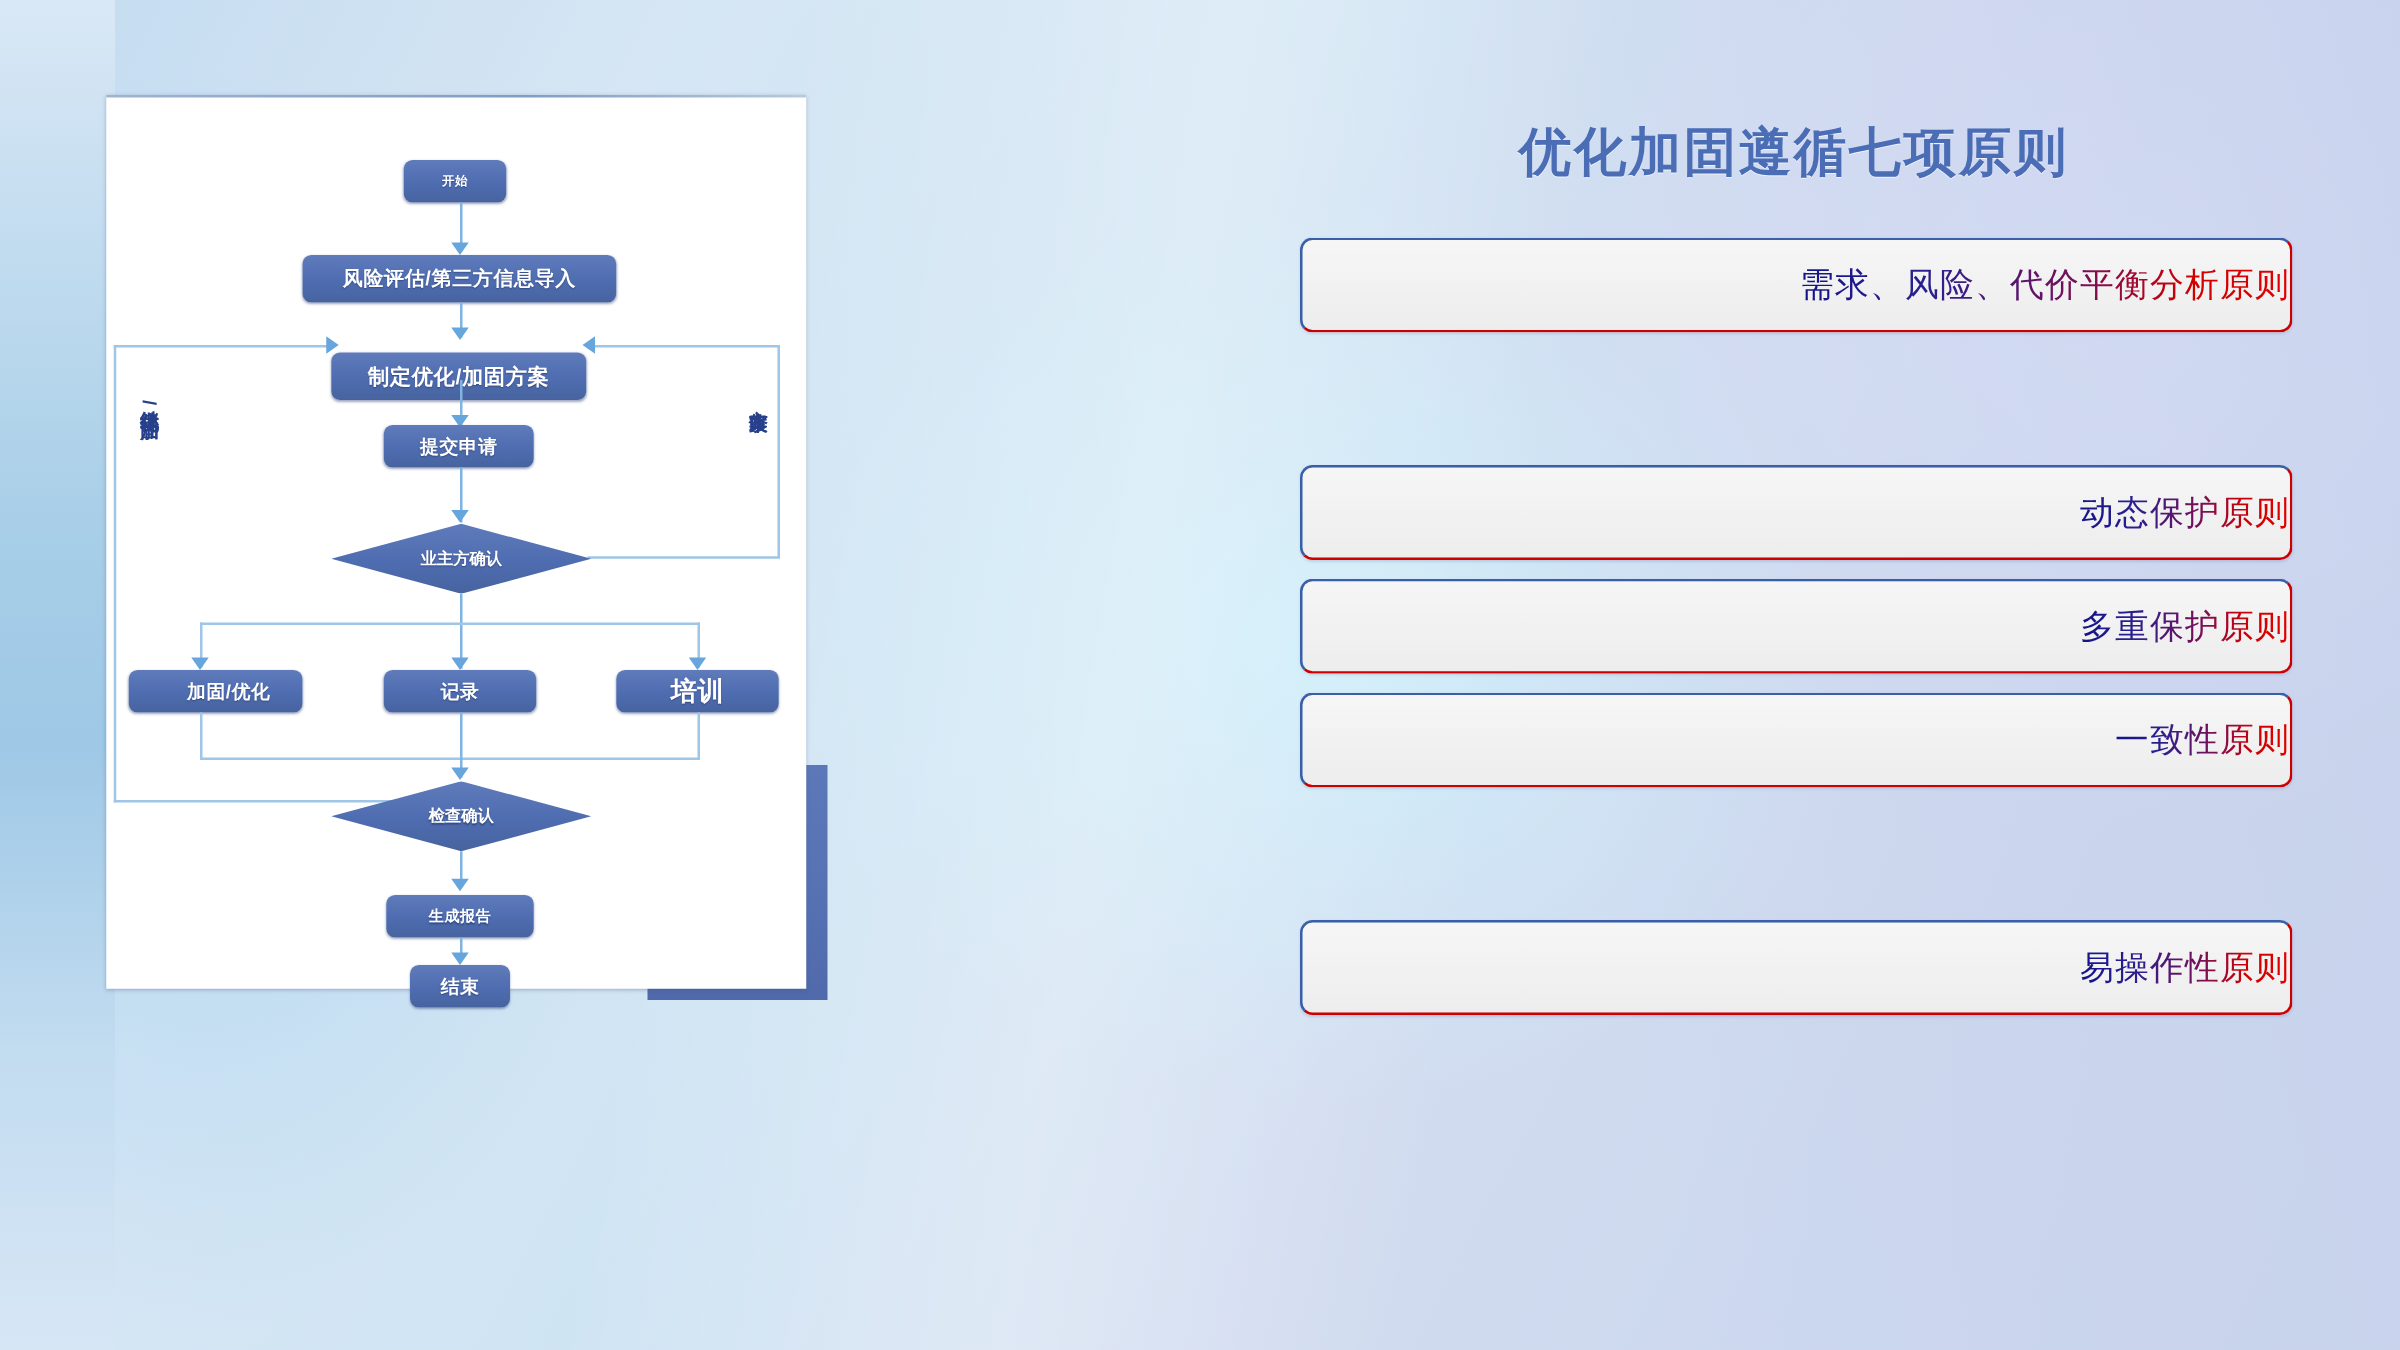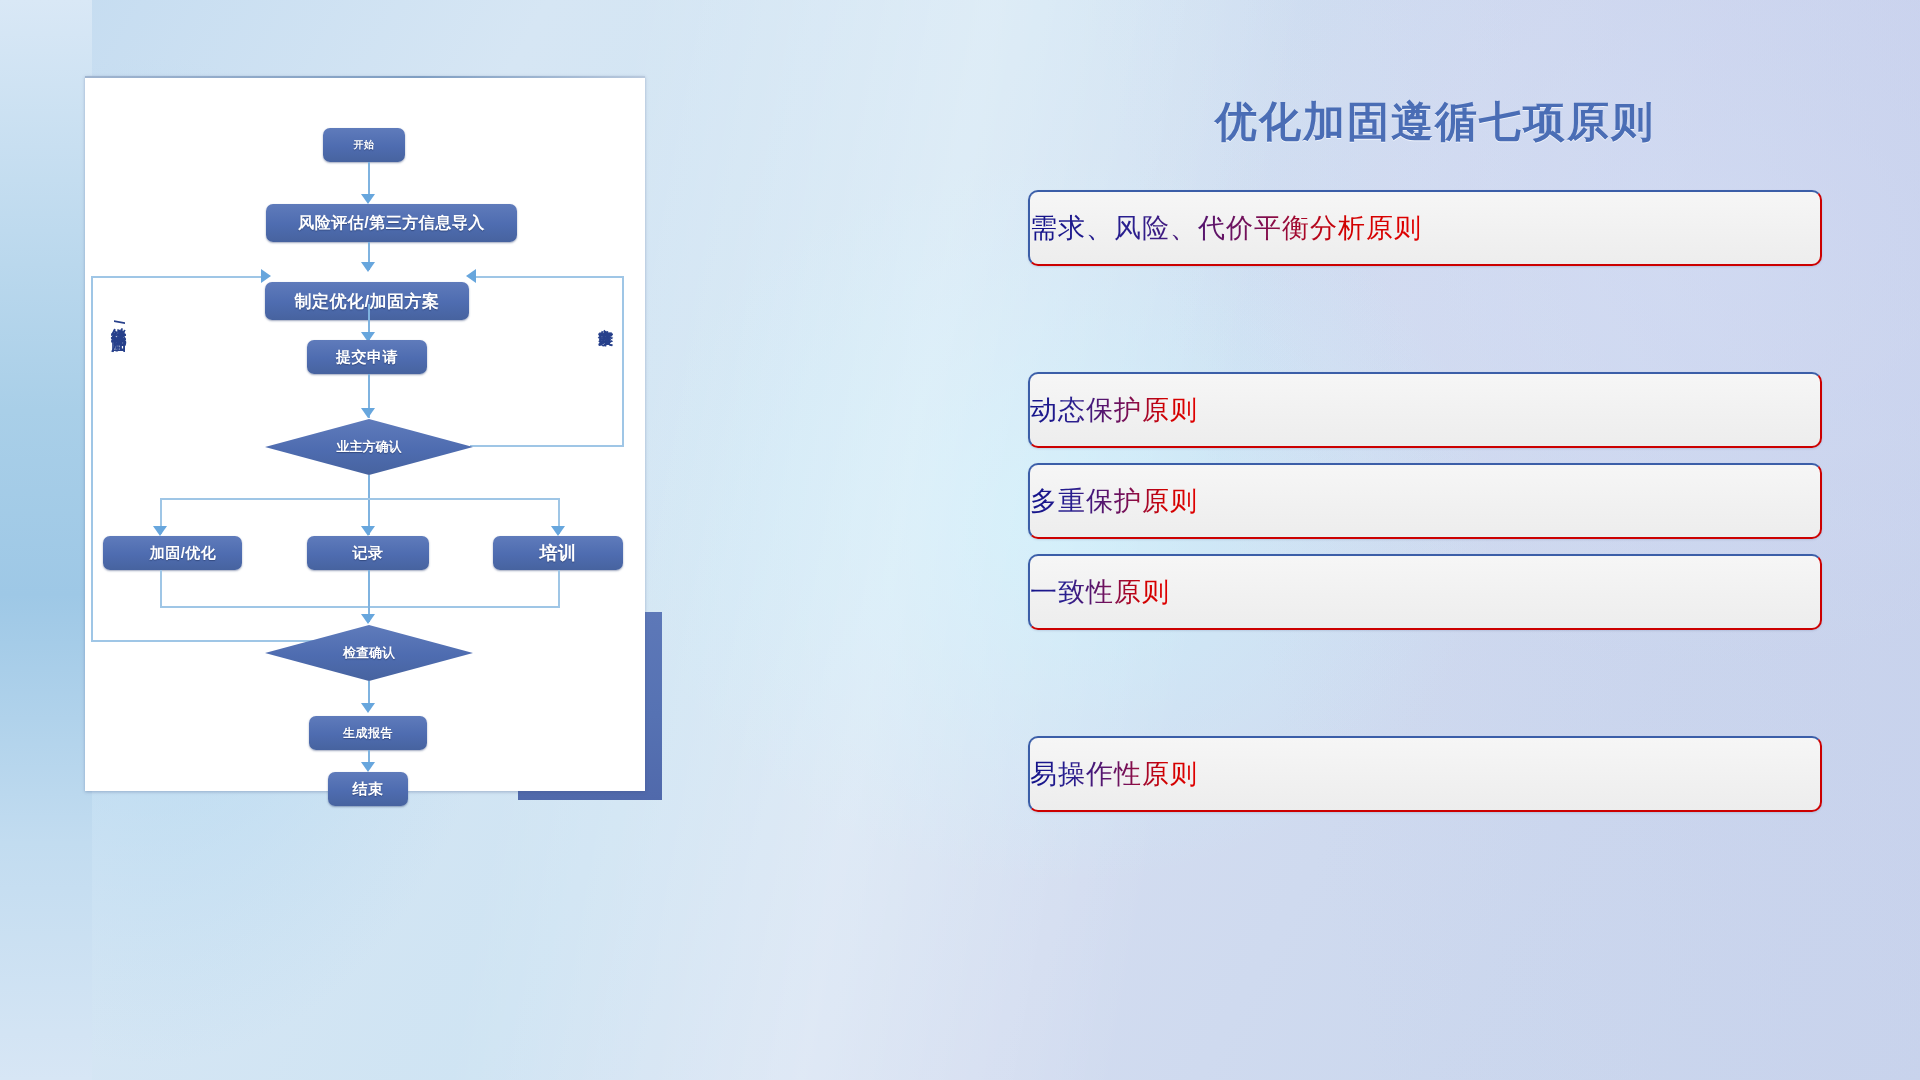--- a/index.html
+++ b/index.html
@@ -57,26 +57,26 @@
 
   .vlabel{position:absolute;writing-mode:vertical-rl;text-orientation:upright;
     color:#27408b;font-weight:bold;font-size:15px;line-height:1.05;letter-spacing:1px;}
   .vlabel.slash{text-orientation:mixed;}
 
   
   #right-col{position:absolute;left:1020px;top:76px;width:830px;height:940px;}
   #deck-title{position:absolute;left:0;top:18px;width:830px;text-align:center;
     font-size:42px;font-weight:bold;color:#4a6db5;letter-spacing:2px;
     text-shadow:0 1px 0 rgba(255,255,255,.65);}
-  .pcard{position:absolute;left:8px;width:790px;height:72px;
+  .pcard{position:absolute;left:20px;width:790px;height:72px;
     background:linear-gradient(180deg,#f6f6f6 0%,#f1f1f1 55%,#ededed 100%);
     border-radius:10px;
     border-top:2px solid #3b5ea8;border-left:2px solid #3b5ea8;
     border-bottom:2px solid #cc0000;border-right:2px solid #cc0000;
-    display:flex;align-items:center;justify-content:flex-start;
+    display:flex;align-items:center;justify-content:flex-end;
     box-shadow:0 1px 2px rgba(70,90,140,.18);font-family:Liberation Serif, serif;}
   .pcard .ptxt{font-size:27px;font-weight:normal;letter-spacing:1px;
     background:linear-gradient(90deg,#13138a 0%,#2a1f8f 26%,#7a0f55 58%,#d00000 80%,#e00000 100%);
     -webkit-background-clip:text;background-clip:text;color:transparent;
     -webkit-text-fill-color:transparent;}
 </style>
 </head>
 <body>
 
 <div id="bg-base"></div>
@@ -98,21 +98,21 @@
   <div class="ln h thin" style="left:385px;top:369px;width:154px;"></div>
   <div class="arw left" style="left:381px;top:193px;"></div>
 
   <div class="vlabel slash" style="left:26px;top:240px;height:126px;">继续优化/加固</div>
   <div class="vlabel slash" style="left:513px;top:240px;height:96px;">方案修改</div>
 
   <div class="node" style="left:238px;top:52px;width:82px;height:34px;font-size:10px;">开始</div>
   <div class="ln v" style="left:283px;top:86px;height:34px;"></div>
   <div class="arw down" style="left:276px;top:118px;"></div>
 
-  <div class="node" style="left:157px;top:128px;width:251px;height:38px;font-size:16px;margin-left:24px;">风险评估/第三方信息导入</div>
+  <div class="node" style="left:157px;top:128px;width:251px;height:38px;font-size:16px;">风险评估/第三方信息导入</div>
   <div class="ln v" style="left:283px;top:166px;height:28px;"></div>
   <div class="arw down" style="left:276px;top:186px;"></div>
 
   <div class="node" style="left:180px;top:206px;width:204px;height:38px;font-size:17px;">制定优化/加固方案</div>
   <div class="ln v" style="left:283px;top:228px;height:36px;"></div>
   <div class="arw down" style="left:276px;top:256px;"></div>
 
   <div class="node" style="left:222px;top:264px;width:120px;height:34px;font-size:15px;">提交申请</div>
   <div class="ln v" style="left:283px;top:298px;height:44px;"></div>
   <div class="arw down" style="left:276px;top:332px;"></div>
@@ -125,21 +125,21 @@
   <div class="ln v" style="left:283px;top:399px;height:60px;"></div>
   <div class="ln h thin" style="left:75px;top:422px;width:400px;"></div>
   <div class="ln v thin" style="left:75px;top:422px;height:36px;"></div>
   <div class="ln v thin" style="left:473px;top:422px;height:36px;"></div>
   <div class="arw down" style="left:68px;top:450px;"></div>
   <div class="arw down" style="left:276px;top:450px;"></div>
   <div class="arw down" style="left:466px;top:450px;"></div>
 
   <div class="node" style="left:18px;top:460px;width:118px;height:34px;font-size:15px;padding-left:21px;">加固/优化</div>
   <div class="node" style="left:222px;top:460px;width:122px;height:34px;font-size:15px;">记录</div>
-  <div class="node" style="left:408px;top:460px;width:130px;height:34px;font-size:18px;">培训</div>
+  <div class="node" style="left:408px;top:460px;width:130px;height:34px;font-size:21px;">培训</div>
 
   <div class="ln v thin" style="left:75px;top:494px;height:38px;"></div>
   <div class="ln v thin" style="left:473px;top:494px;height:38px;"></div>
   <div class="ln h thin" style="left:75px;top:530px;width:400px;"></div>
   <div class="ln v" style="left:283px;top:494px;height:52px;"></div>
   <div class="arw down" style="left:276px;top:538px;"></div>
 
   <div class="diamond" style="left:180px;top:549px;width:208px;height:56px;">
     <div class="dshape"></div>
     <div class="dlabel">检查确认</div>

